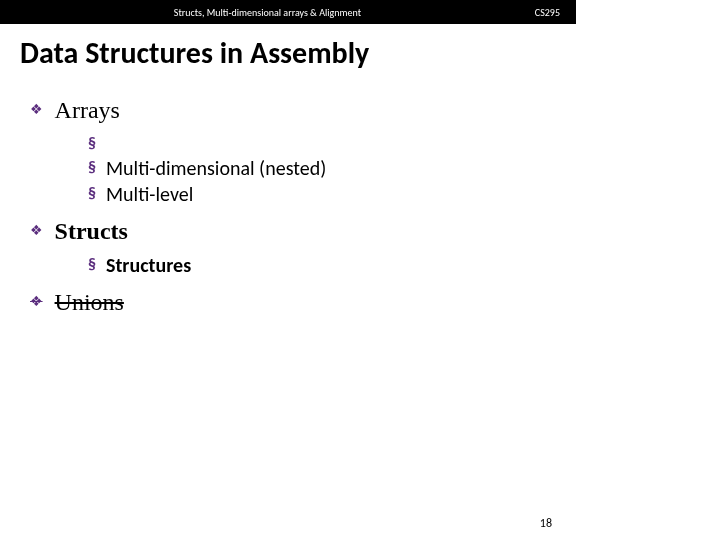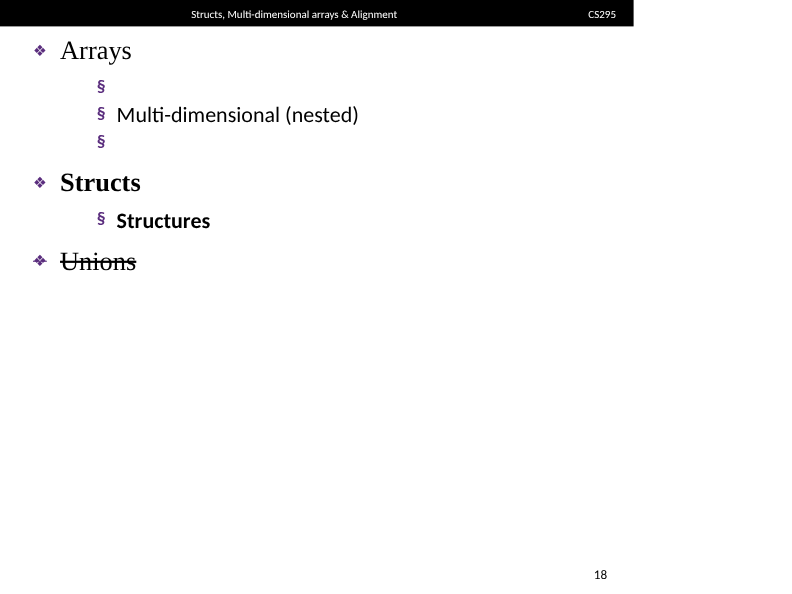--- a/index.html
+++ b/index.html
@@ -23,37 +23,39 @@
 </style>
 </head>
 <body>
 <div class="slide">
 
 <div class="header-bar">
   <div class="header-center">Structs, Multi-dimensional arrays &amp; Alignment</div>
   <div class="header-right">CS295</div>
 </div>
 
+<div class="title">Data Structures in Assembly</div>
 
 <div class="content">
 
   <div class="top-item">
     <span class="top-bullet">❖</span>
     <span class="top-label">Arrays</span>
   </div>
   <div class="sub-list">
     <div class="sub-item">
       <span class="sub-bullet">§</span>
     </div>
     <div class="sub-item">
       <span class="sub-bullet">§</span>
       <span class="sub-label">Multi-dimensional (nested)</span>
     </div>
     <div class="sub-item">
       <span class="sub-bullet">§</span>
+      <span class="sub-label">Multi-level</span>
     </div>
   </div>
 
   <div class="top-item">
     <span class="top-bullet">❖</span>
     <span class="top-label bold">Structs</span>
   </div>
   <div class="sub-list">
     <div class="sub-item">
       <span class="sub-bullet">§</span>

